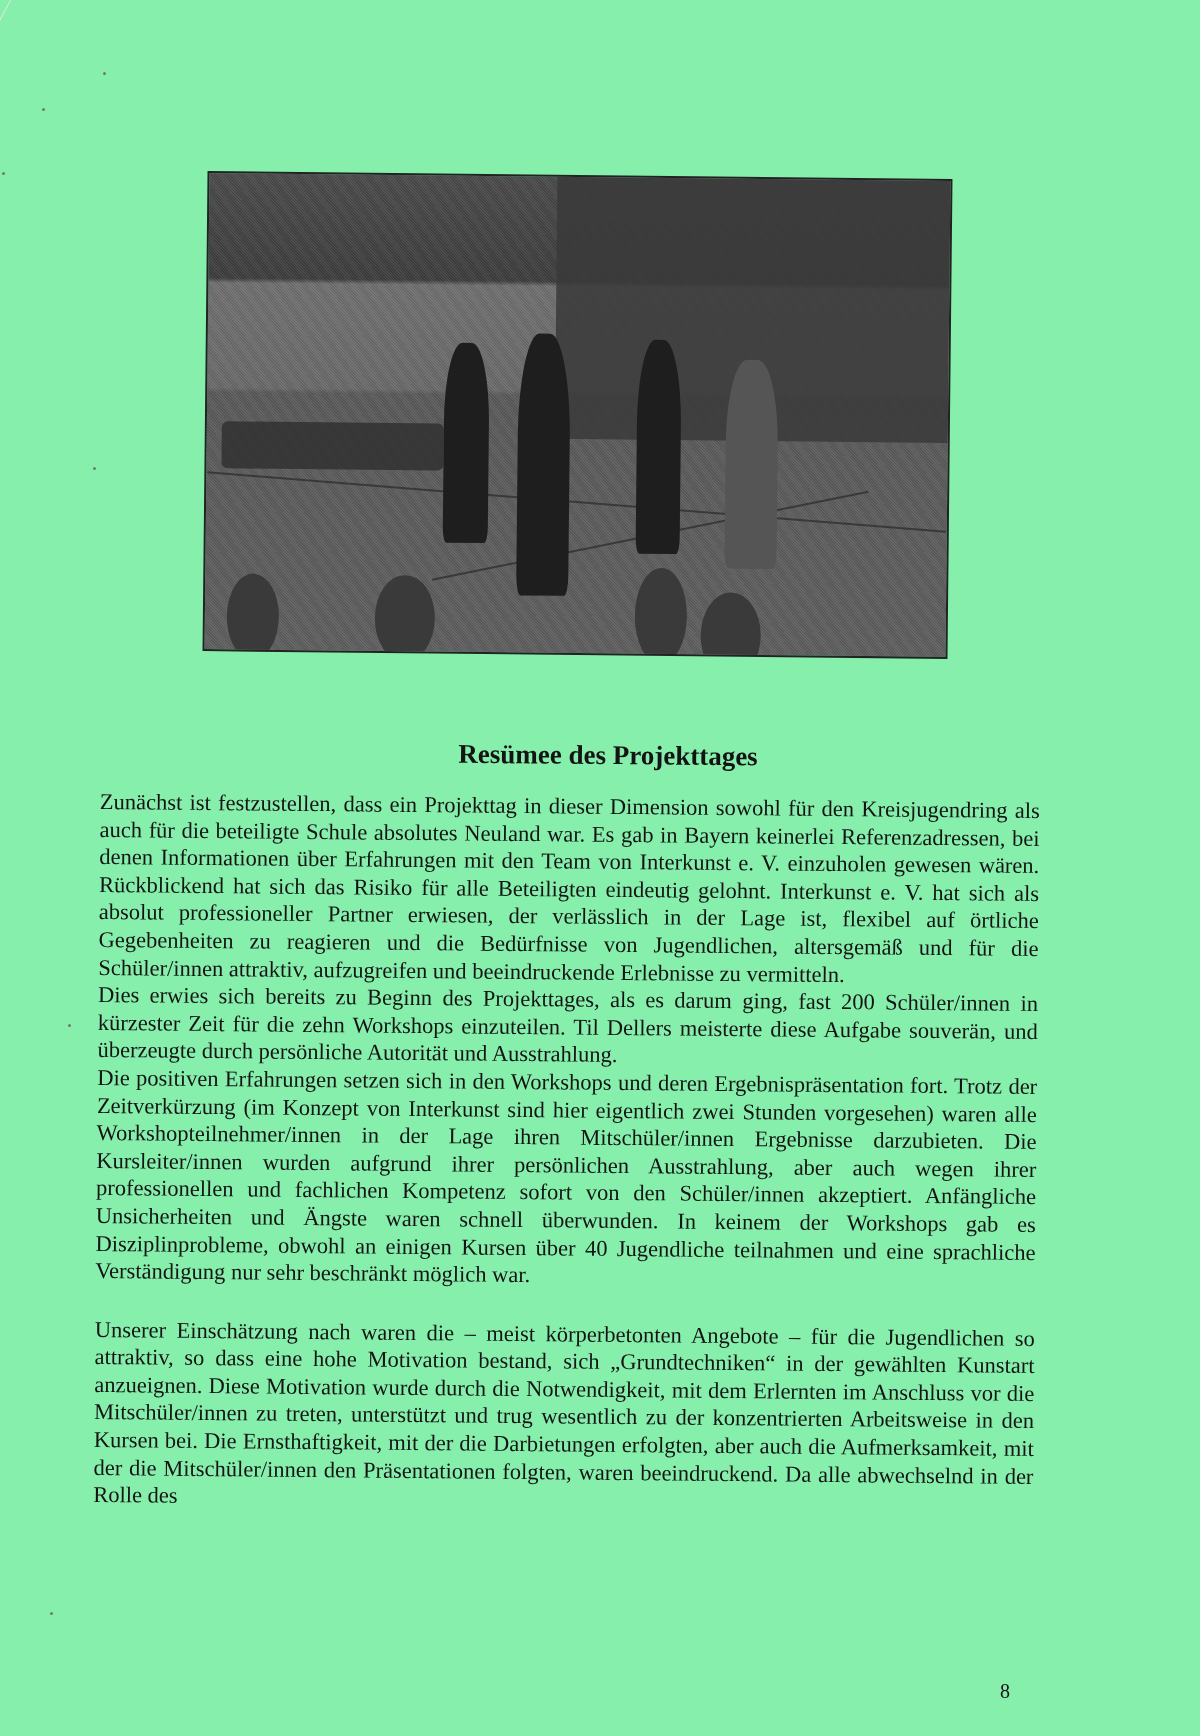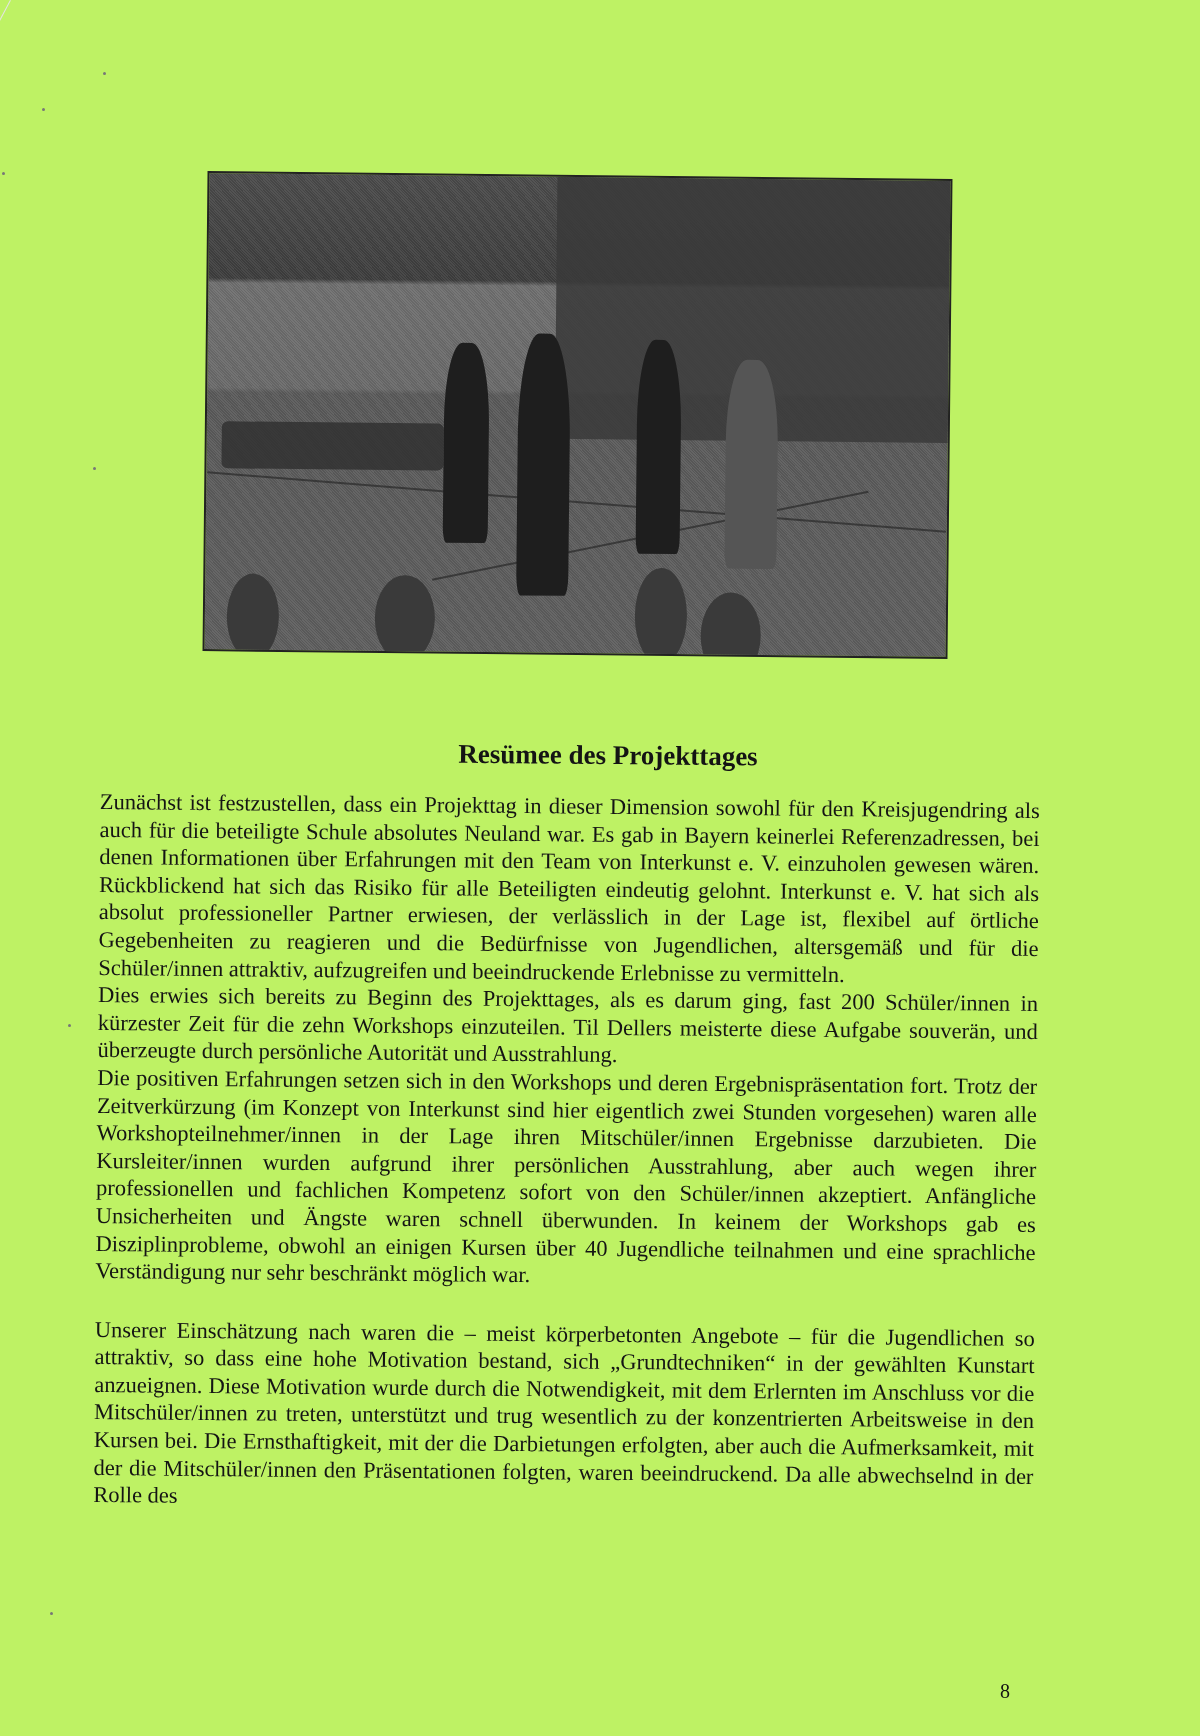--- a/index.html
+++ b/index.html
@@ -1,17 +1,17 @@
 <!DOCTYPE html>
 <html><head>
   <meta charset="utf-8">
   <style>
     html, body { margin: 0; padding: 0; background: #ffffff; }
     body { width: 1200px; height: 1736px; position: relative; overflow: hidden; font-family: "Liberation Serif", "DejaVu Serif", serif; color: #141414; }
-    .page { position: absolute; inset: 0; background: #bef264; padding-left: 18px; }
+    .page { position: absolute; inset: 0; background: #86efac; padding-left: 18px; }
     .speck { position: absolute; width: 3px; height: 3px; border-radius: 50%; background: #777; }
     .scan-line { position: absolute; left: 10px; top: 0; width: 1px; height: 140px; background: #e4e4e4; transform: rotate(28deg); transform-origin: top left; }
     .photo {
       position: absolute; left: 205px; top: 175px; width: 745px; height: 480px;
       border: 2px solid #222; box-sizing: border-box; transform: rotate(0.6deg);
       background:
         repeating-linear-gradient(45deg, rgba(255,255,255,0.06) 0 1px, rgba(0,0,0,0.06) 1px 2px),
         linear-gradient(180deg, #4b4b4b 0%, #3e3e3e 22%, #707070 23%, #6a6a6a 45%, #5a5a5a 46%, #5f5f5f 100%);
       overflow: hidden;
     }

